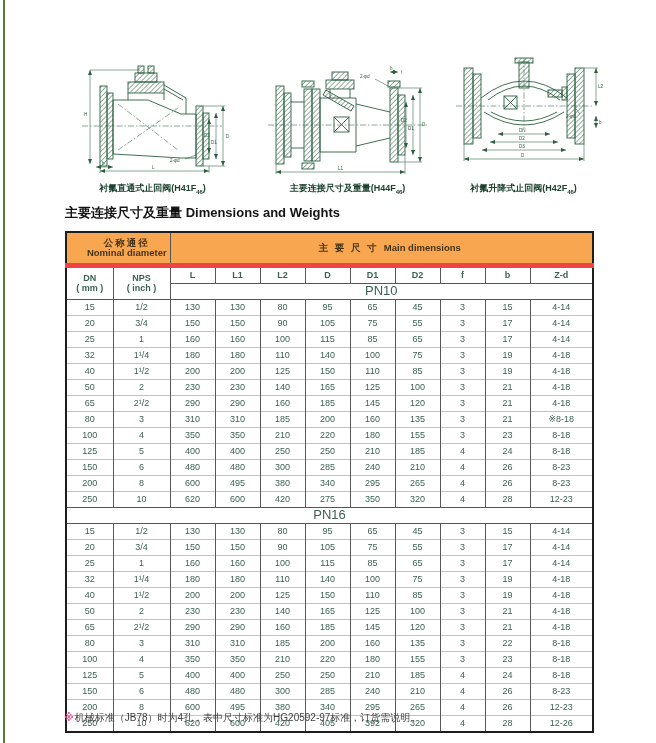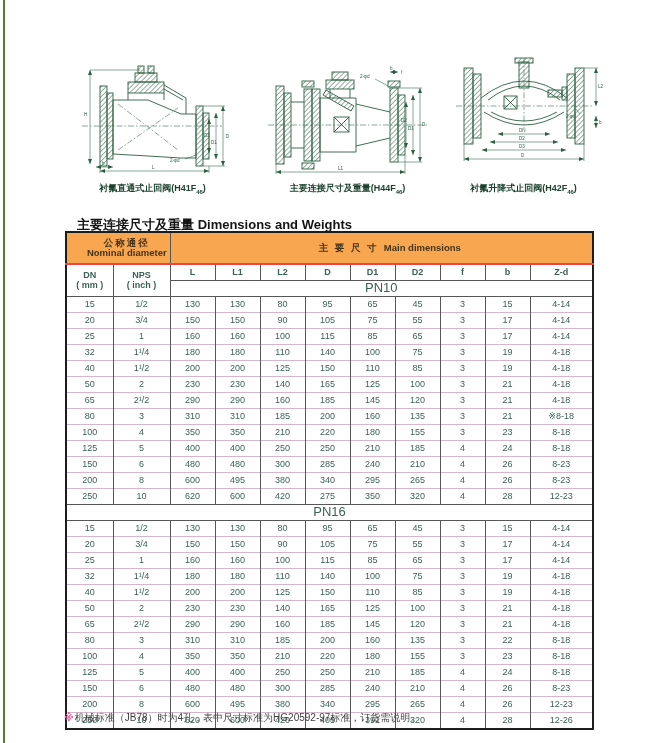--- a/index.html
+++ b/index.html
@@ -11,27 +11,27 @@
   figure{margin:0;position:absolute;}
   figcaption{text-align:center;font-size:9px;font-weight:bold;color:#1c422e;margin-top:2px;white-space:nowrap;}
   figcaption sub{font-size:6px;}
   .ln{stroke:var(--draw-green,#2b5f3f);fill:none;stroke-width:0.9;}
   .hb{fill:url(#hatch);stroke:var(--draw-green,#2b5f3f);stroke-width:0.9;}
   .cl{stroke:var(--draw-green,#2b5f3f);stroke-width:0.55;fill:none;stroke-dasharray:6 2 1.5 2;}
   .dim{stroke:var(--draw-green,#2b5f3f);stroke-width:0.55;fill:none;}
   .lbl{font:4.6px "Liberation Sans",sans-serif;fill:var(--draw-green,#2b5f3f);}
 
   
-  .section-title{position:absolute;left:65px;top:204px;margin:12px;font-size:13px;font-weight:bold;color:#141414;white-space:nowrap;}
+  .section-title{position:absolute;left:65px;top:204px;margin:0;font-size:13px;font-weight:bold;color:#141414;white-space:nowrap;}
 
   
   table{position:absolute;left:65px;top:231px;width:527px;border-collapse:collapse;table-layout:fixed;border:2px solid #1d1d1d;background:#fff;}
   th,td{border-left:1px solid #575757;text-align:center;vertical-align:middle;padding:0;color:#3a6156;font-size:9px;height:15px;line-height:1.1;overflow:hidden;}
   thead th{font-weight:bold;}
-  .orange{background:var(--accent-orange,#F8A64F);color:#45341a;font-size:9.5px;height:30px;border-bottom:2px solid #ef4444;padding-left:17px;}
+  .orange{background:var(--accent-orange,#F8A64F);color:#45341a;font-size:9.5px;height:30px;border-bottom:5px solid #ef4444;padding-left:17px;}
   .orange .zh{letter-spacing:2px;}
   tr.cols th{border-bottom:1px solid #575757;}
   .pn-label{border-top:1px solid #575757;border-bottom:1px solid #575757;font-size:13px;font-weight:normal;color:#3a6156;}
   tbody td{border-top:1px solid #d4b6ce;}
 
   
   .notes{position:absolute;left:64px;top:700px;width:560px;}
   .notes p{margin:12px 0 2px 0;font-size:10px;line-height:12px;color:#3f3f3f;white-space:nowrap;}
   .notes p.en{color:#5f5f5f;}
   .marker{color:var(--marker-pink,#ee5f9d);font-weight:bold;margin-right:1px;}

